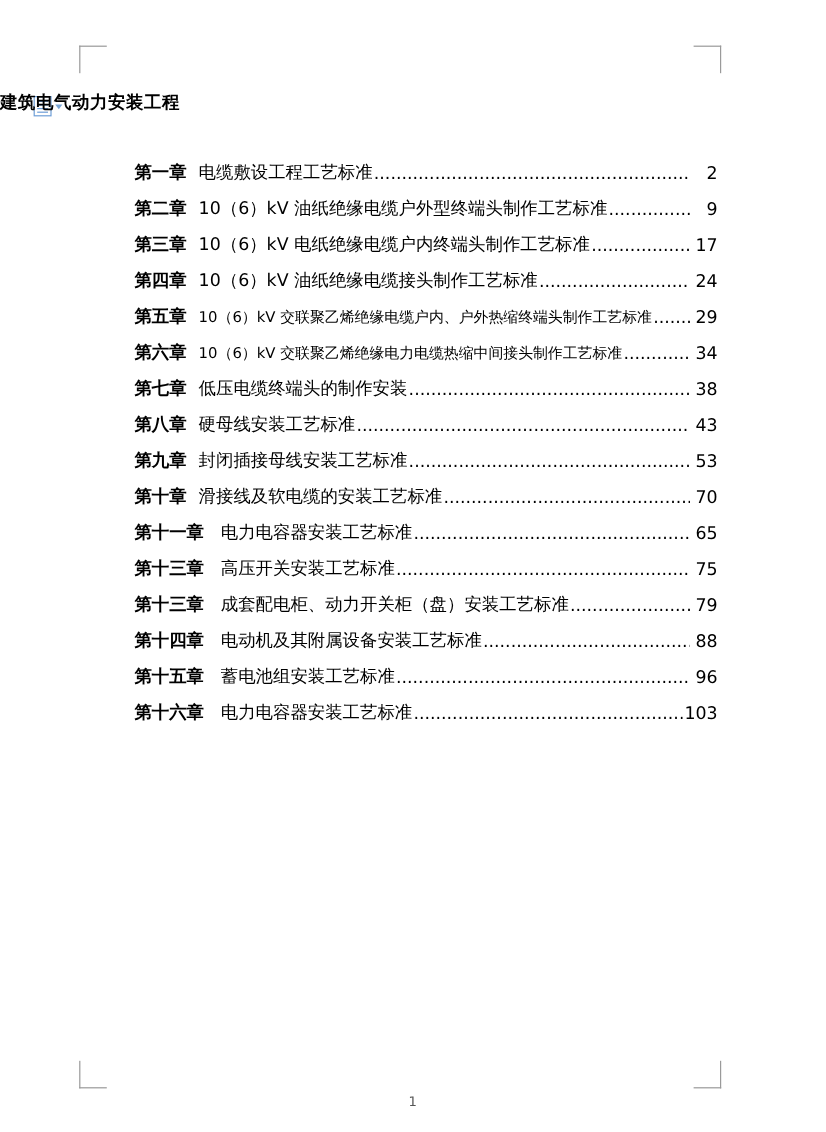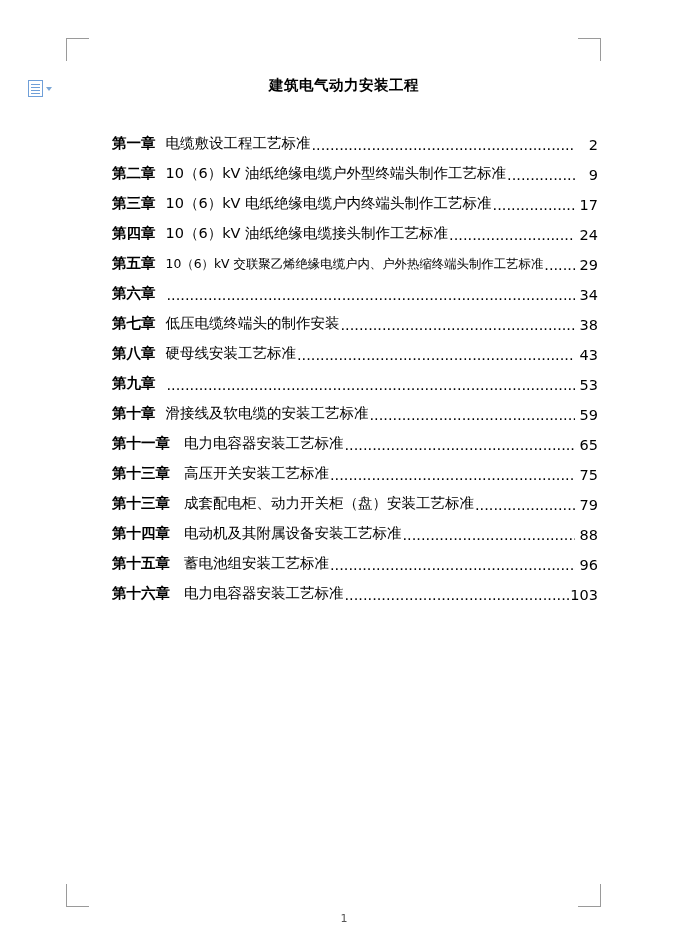--- a/index.html
+++ b/index.html
@@ -62,21 +62,20 @@
     border-left: 3.5px solid transparent;
     border-right: 3.5px solid transparent;
     border-top: 4px solid #7aa6d6;
   }
 
   .title {
     position: absolute;
     left: 0;
     top: 76px;
     width: 688px;
-    text-align: center;
     font-family: "DejaVu Sans", "Liberation Sans", sans-serif;
     font-size: 14.5px;
     font-weight: bold;
     color: #000000;
     letter-spacing: 0.5px;
   }
 
   .toc {
     position: absolute;
     left: 112px;
@@ -190,49 +189,51 @@
       <div class="toc-row">
         <span class="chap">第五章</span>
         <span class="gap"></span>
         <span class="titletext sm">10（6）kV 交联聚乙烯绝缘电缆户内、户外热缩终端头制作工艺标准</span>
         <span class="dots">........................................................................................................................</span>
         <span class="pageno">29</span>
       </div>
       <div class="toc-row">
         <span class="chap">第六章</span>
         <span class="gap"></span>
+        <span class="titletext sm">10（6）kV 交联聚乙烯绝缘电力电缆热缩中间接头制作工艺标准</span>
         <span class="dots">........................................................................................................................</span>
         <span class="pageno">34</span>
       </div>
       <div class="toc-row">
         <span class="chap">第七章</span>
         <span class="gap"></span>
         <span class="titletext">低压电缆终端头的制作安装</span>
         <span class="dots">........................................................................................................................</span>
         <span class="pageno">38</span>
       </div>
       <div class="toc-row">
         <span class="chap">第八章</span>
         <span class="gap"></span>
         <span class="titletext">硬母线安装工艺标准</span>
         <span class="dots">........................................................................................................................</span>
         <span class="pageno">43</span>
       </div>
       <div class="toc-row">
         <span class="chap">第九章</span>
         <span class="gap"></span>
+        <span class="titletext">封闭插接母线安装工艺标准</span>
         <span class="dots">........................................................................................................................</span>
         <span class="pageno">53</span>
       </div>
       <div class="toc-row">
         <span class="chap">第十章</span>
         <span class="gap"></span>
         <span class="titletext">滑接线及软电缆的安装工艺标准</span>
         <span class="dots">........................................................................................................................</span>
-        <span class="pageno">59</span>
+        <span class="pageno">70</span>
       </div>
       <div class="toc-row">
         <span class="chap">第十一章</span>
         <span class="gap wide"></span>
         <span class="titletext">电力电容器安装工艺标准</span>
         <span class="dots">........................................................................................................................</span>
         <span class="pageno">65</span>
       </div>
       <div class="toc-row">
         <span class="chap">第十三章</span>

